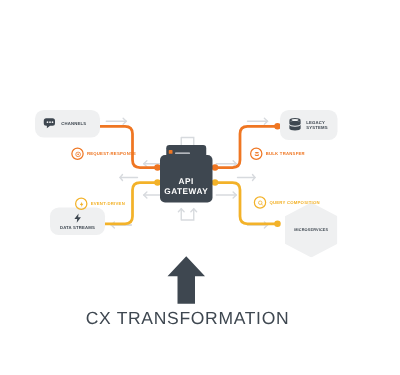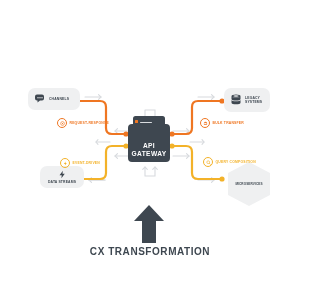--- a/index.html
+++ b/index.html
@@ -180,22 +180,22 @@
     position: absolute;
     left: 133px; top: 204px;
     width: 32px; height: 40px;
     color: #3e4750;
   }
   #caption {
     position: absolute;
     left: 0; top: 246px;
     width: 300px;
     text-align: center;
-    font-size: 10px;
-    font-weight: bold;
+    font-size: 14px;
+    font-weight: normal;
     letter-spacing: 0.55px;
     color: #3e4750;
     text-transform: uppercase;
   }
 </style>
 </head>
 <body>
 
 <div id="stage">
 

